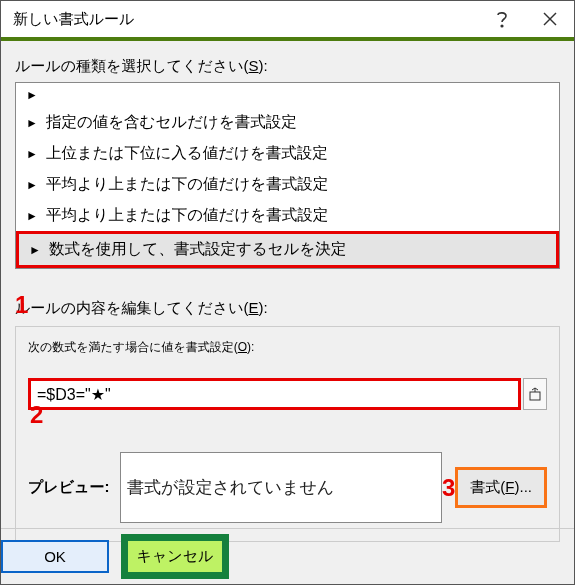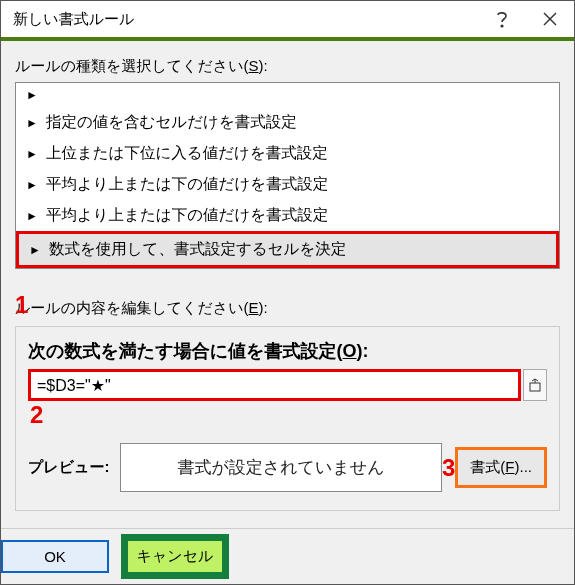--- a/index.html
+++ b/index.html
@@ -12,27 +12,27 @@
   .content { padding: 16px 14px 0 14px; }
   .section-label { font-size: 15px; margin-bottom: 6px; }
   .underline { text-decoration: underline; }
   .rule-list { border: 1px solid #888; background: #fff; }
   .rule-item { display: flex; align-items: center; padding: 5px 10px; font-size: 15.5px; }
   .rule-item.selected { background: #e4e4e4; }
   .rule-item.highlighted { border: 3px solid #e60000; }
   .arrow { margin-right: 8px; font-size: 12px; }
   .ann { position: absolute; color: #e60000; font-size: 24px; font-weight: bold; }
   .inner-frame { border: 1px solid #ccc; background: #f0f0f0; padding: 12px 12px 18px 12px; margin-top: 8px; position: relative; }
-  .formula-label { font-weight: bold; font-size: 18px; margin-bottom: 6px; }
+  .formula-label { font-weight: normal; font-size: 12px; margin-bottom: 22px; }
   .formula-row { display: flex; align-items: stretch; }
   .formula-input { flex: 1; border: 3px solid #e60000; background: #fff; padding: 3px 6px; font-size: 16px; font-family: "Meiryo", sans-serif; height: 32px; }
   .formula-picker { width: 24px; border: 1px solid #aaa; background: #f8f8f8; display: flex; align-items: center; justify-content: center; margin-left: 2px; }
   .preview-row { display: flex; align-items: center; margin-top: 42px; gap: 0; }
   .preview-label { font-weight: bold; font-size: 15px; width: 92px; }
-  .preview-box { flex: 1; border: 1px solid #888; background: #fff; text-align: center; padding: 12px 6px; font-size: 17px; color: #222; }
+  .preview-box { flex: 1; border: 1px solid #888; background: #fff; text-align: left; padding: 23px 6px; font-size: 17px; color: #222; }
   .format-btn { border: 3px solid #f97316; padding: 8px 12px; background: #e8e8e8; font-size: 15px; }
   .footer { position: absolute; bottom: 0; left: 0; right: 0; height: 56px; border-top: 1px solid #ccc; display: flex; align-items: center; gap: 12px; padding-right: 14px; }
   .btn { border: 7px solid #15803d; background: #bef264; padding: 6px 0; font-size: 15px; width: 108px; text-align: center; }
   .btn.primary { border: 2px solid #0a64c8; background: #e4eefb; }
 </style>
 </head>
 <body>
 
 <div class="dialog">
 

